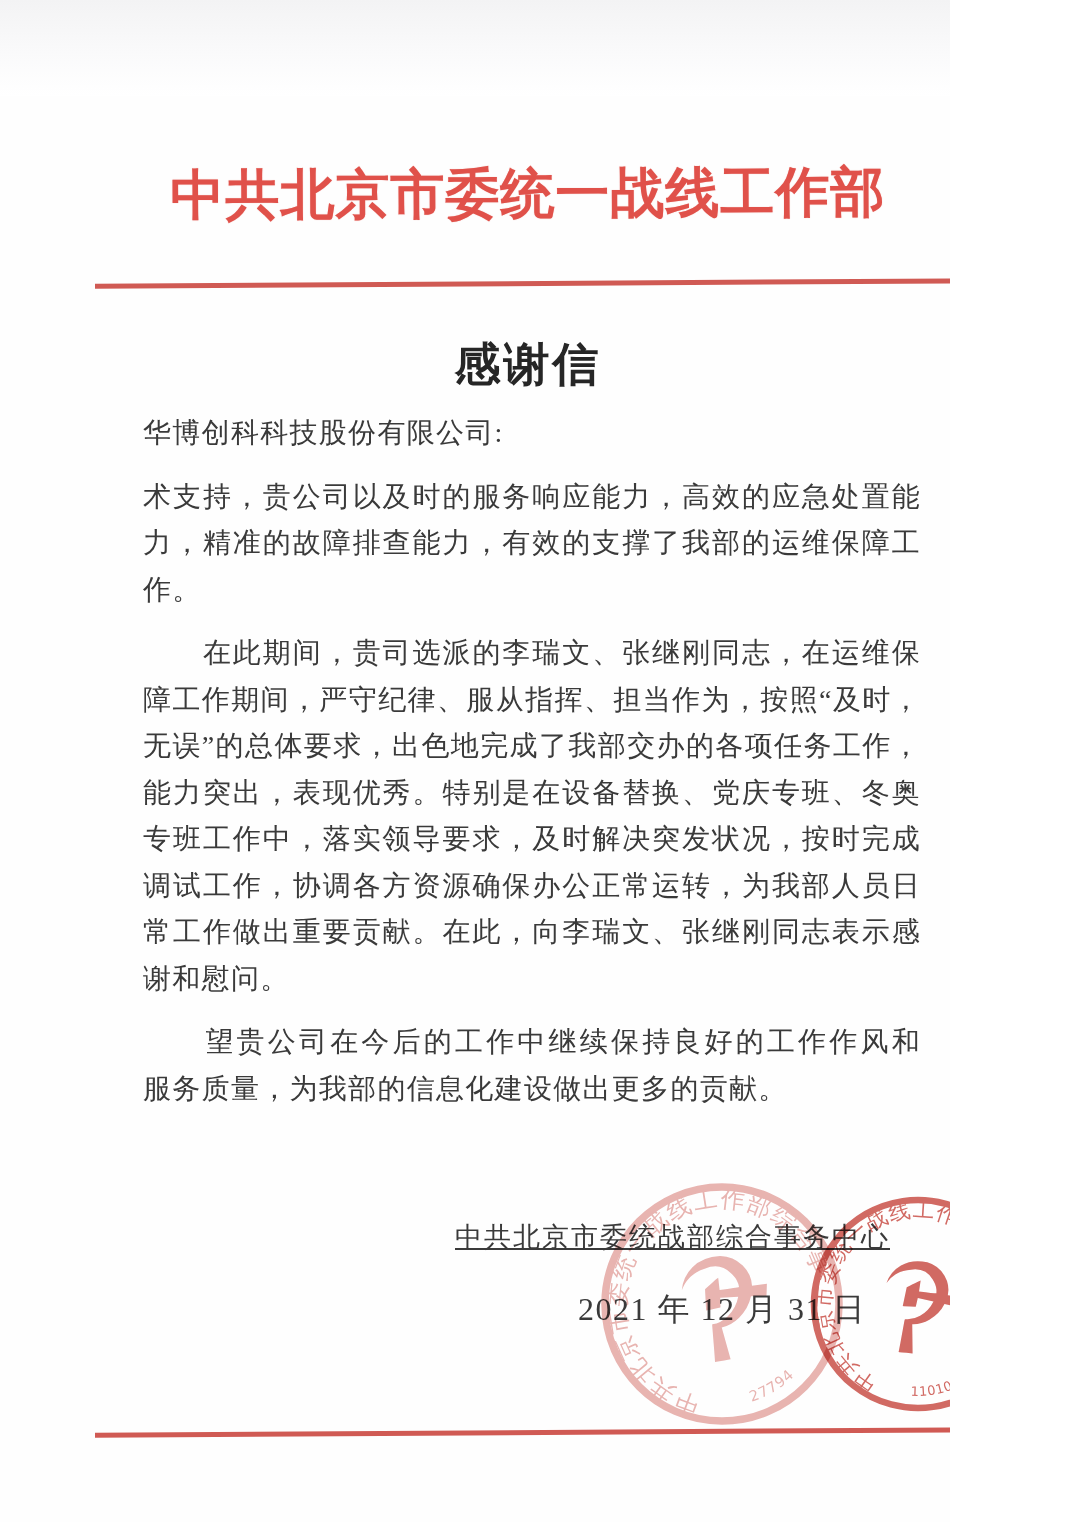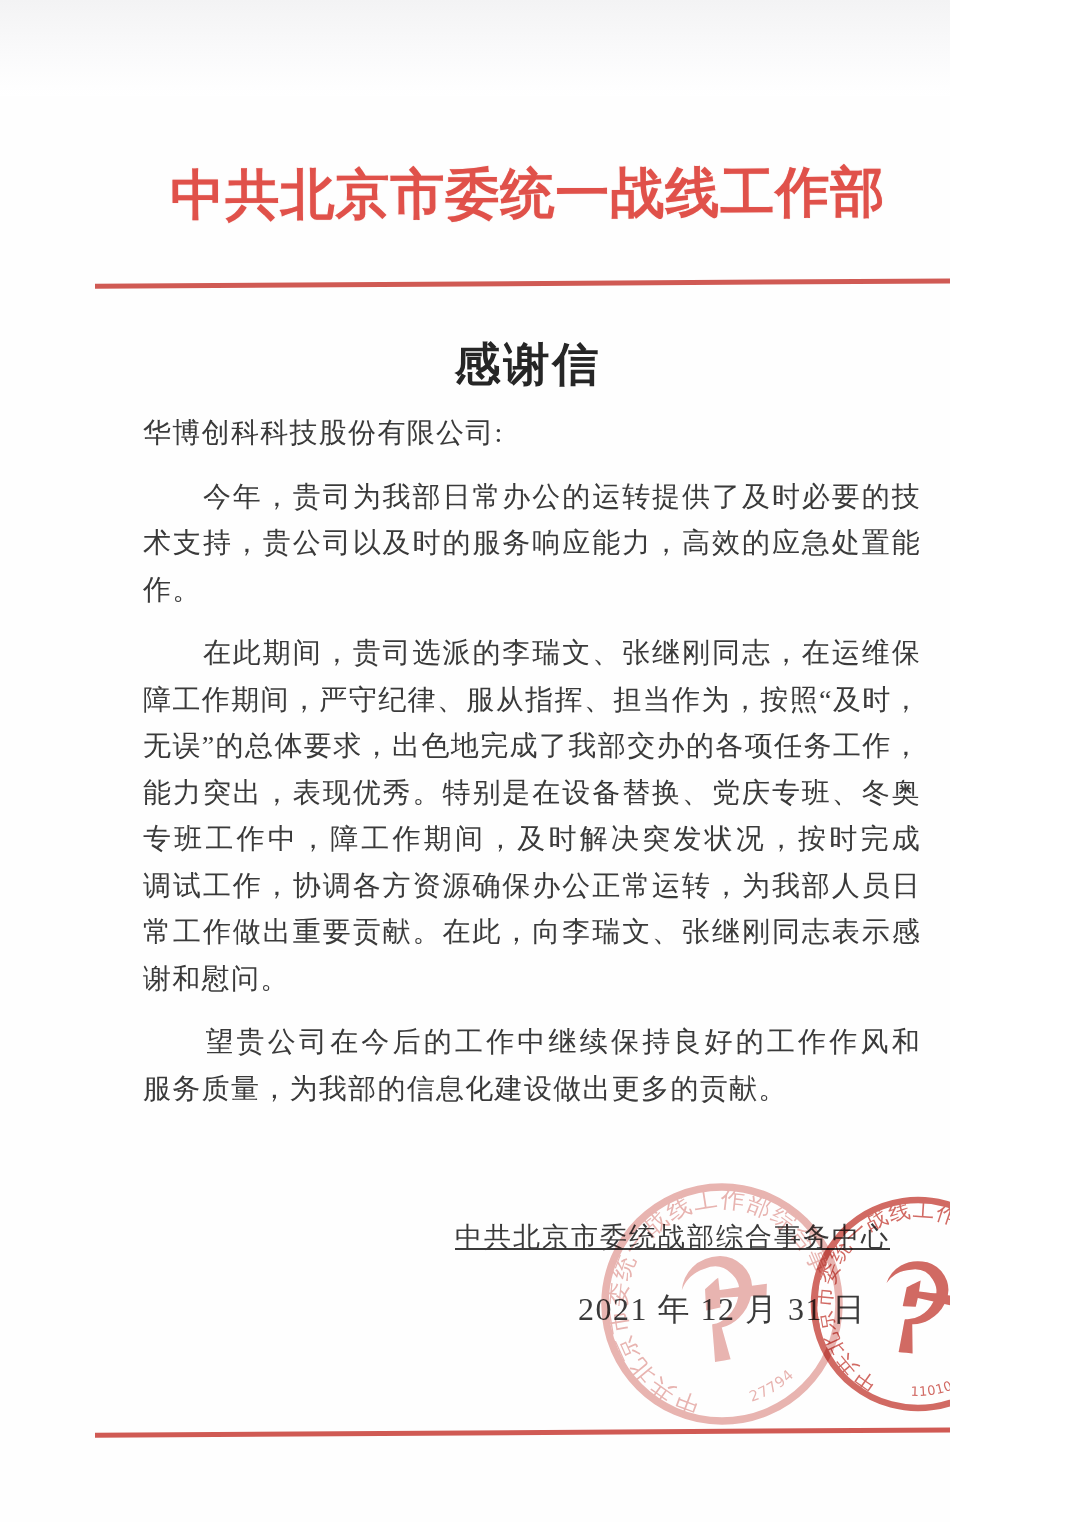--- a/index.html
+++ b/index.html
@@ -98,30 +98,30 @@
 
   <div class="letterhead">中共北京市委统一战线工作部</div>
   <div class="rule rule-top"></div>
 
   <h1 class="title">感谢信</h1>
 
   <div class="salutation">华博创科科技股份有限公司:</div>
 
   <div class="letter-body" id="letter-body">
       <div class="para">
-        <div class="line">　　今年，贵司为我部日常办公的运转提供了及时必要的技</div>
         <div class="line">术支持，贵公司以及时的服务响应能力，高效的应急处置能</div>
+        <div class="line">力，精准的故障排查能力，有效的支撑了我部的运维保障工</div>
         <div class="line last">作。</div>
       </div>
       <div class="para">
         <div class="line">　　在此期间，贵司选派的李瑞文、张继刚同志，在运维保</div>
         <div class="line">障工作期间，严守纪律、服从指挥、担当作为，按照“及时，</div>
         <div class="line">无误”的总体要求，出色地完成了我部交办的各项任务工作，</div>
         <div class="line">能力突出，表现优秀。特别是在设备替换、党庆专班、冬奥</div>
-        <div class="line">专班工作中，障工作期间，及时解决突发状况，按时完成</div>
+        <div class="line">专班工作中，落实领导要求，及时解决突发状况，按时完成</div>
         <div class="line">调试工作，协调各方资源确保办公正常运转，为我部人员日</div>
         <div class="line">常工作做出重要贡献。在此，向李瑞文、张继刚同志表示感</div>
         <div class="line last">谢和慰问。</div>
       </div>
       <div class="para">
         <div class="line">　　望贵公司在今后的工作中继续保持良好的工作作风和</div>
         <div class="line last">服务质量，为我部的信息化建设做出更多的贡献。</div>
       </div>
     </div>
 

